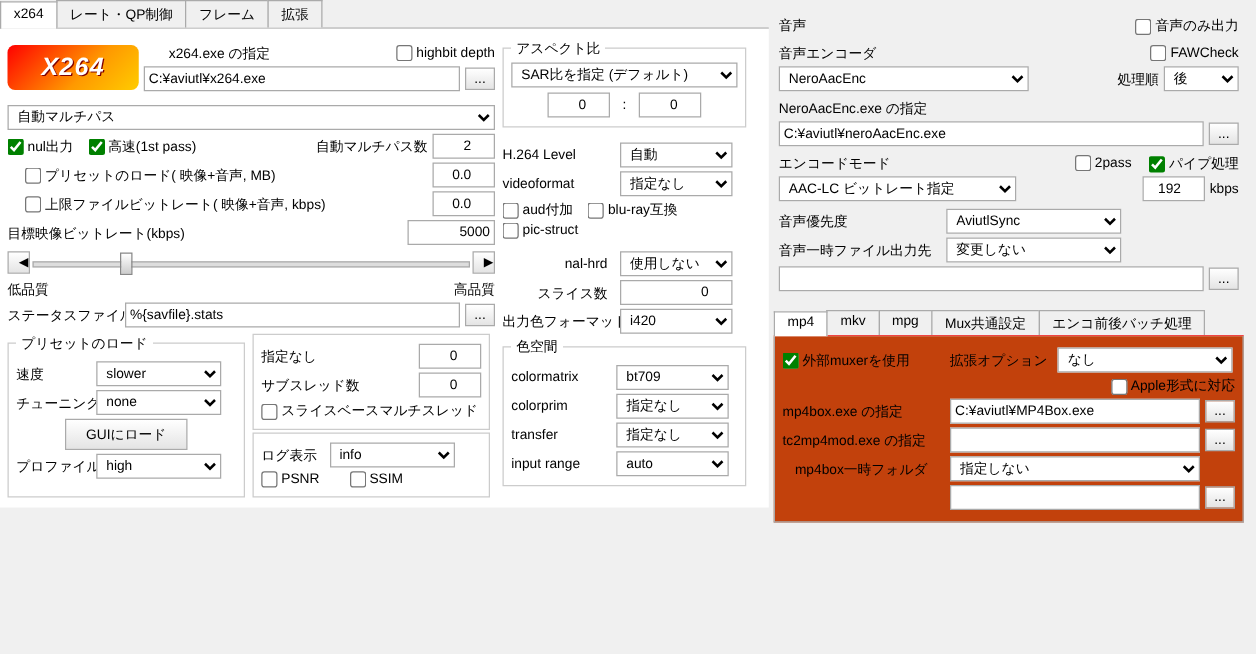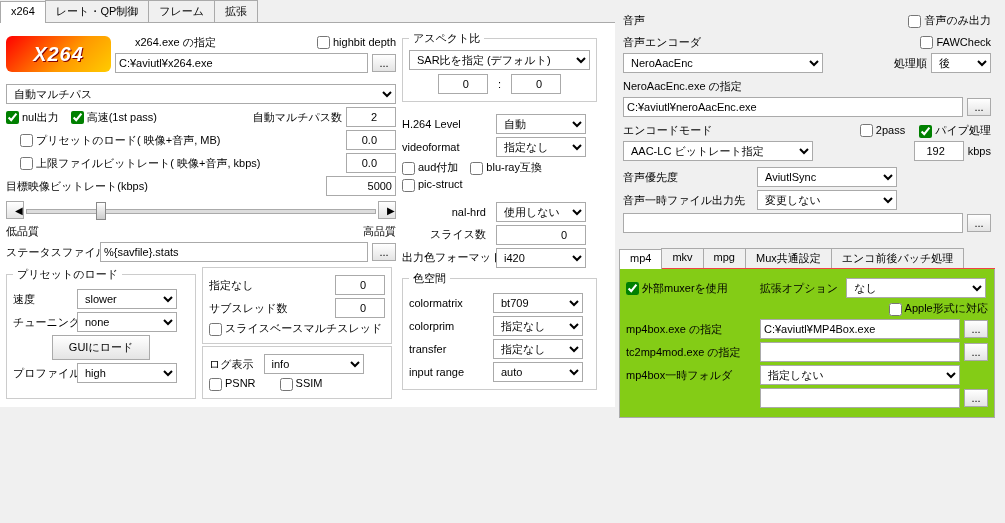--- a/index.html
+++ b/index.html
@@ -115,21 +115,21 @@
 .right-panel .tab2 {
   padding: 2px 10px;
   border:1px solid #aaa;
   border-bottom:none;
   background:#f0f0f0;
   margin-right:-1px;
   cursor:pointer;
 }
 .right-panel .tab2.active { background:#fff; position:relative; top:1px;}
 
-.mux-content { background:#84cc16; padding:6px; border:1px solid #aaa; border-top:none;}
+.mux-content { background:#c2410c; padding:6px; border:1px solid #aaa; border-top:none;}
 </style>
 </head>
 <body>
 
 <div class="main">
 
   <div class="left-panel">
     <div class="tabs">
       <div class="tab active">x264</div>
       <div class="tab">レート・QP制御</div>
@@ -383,21 +383,21 @@
         <span style="width:130px;">mp4box.exe の指定</span>
         <input type="text" class="flex-fill" value="C:¥aviutl¥MP4Box.exe" style="">
         <button class="browse-btn">...</button>
       </div>
       <div class="row">
         <span style="width:130px;">tc2mp4mod.exe の指定</span>
         <input type="text" class="flex-fill" value="" style="">
         <button class="browse-btn">...</button>
       </div>
       <div class="row">
-        <span style="width:130px;text-align:left;padding-right:4px;">mp4box一時フォルダ</span>
+        <span style="width:130px;text-align:center;padding-right:4px;">mp4box一時フォルダ</span>
         <select style="width:200px;"><option>指定しない</option></select>
       </div>
       <div class="row">
         <span style="width:130px;"></span>
         <input type="text" class="flex-fill" style="">
         <button class="browse-btn">...</button>
       </div>
     </div>
   </div>
 </div>

